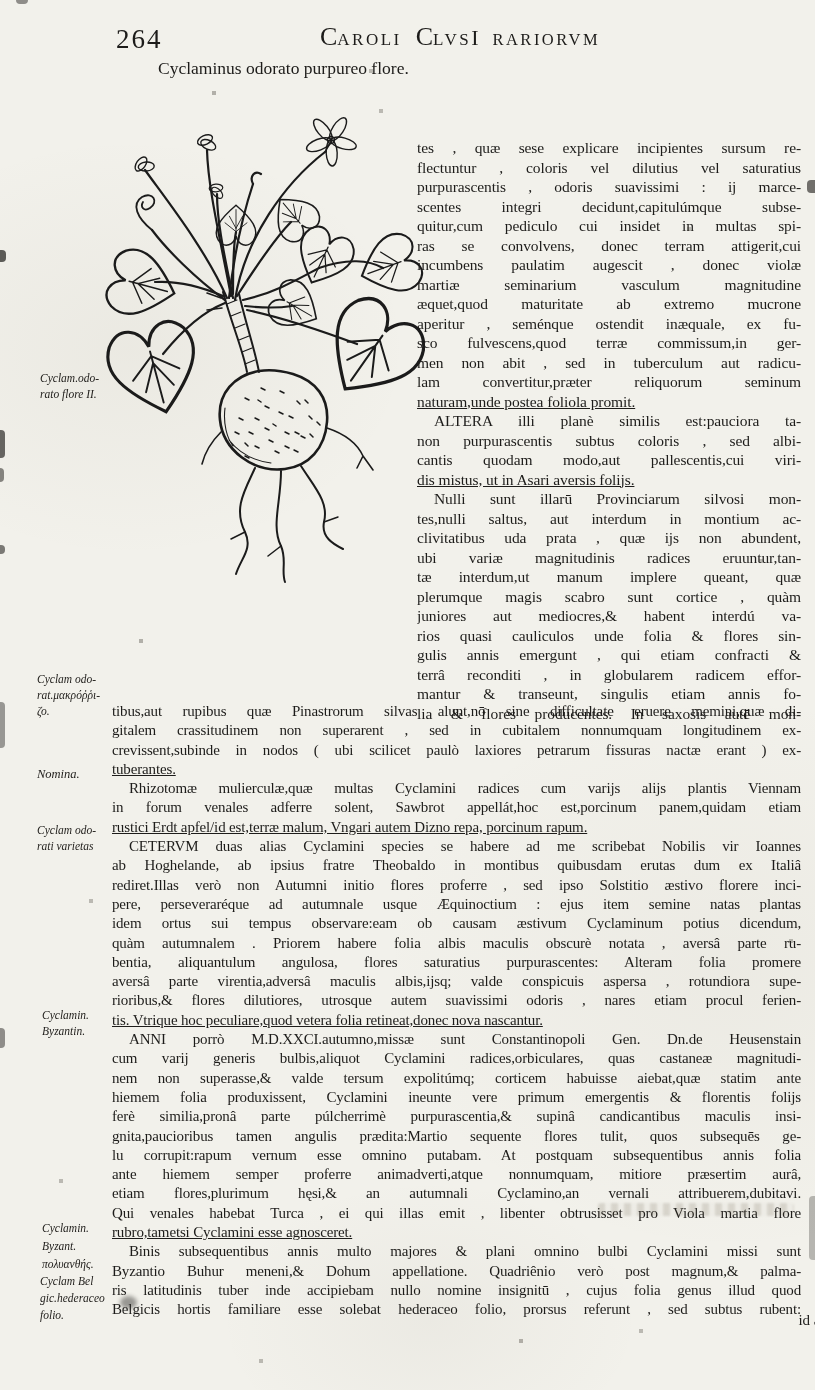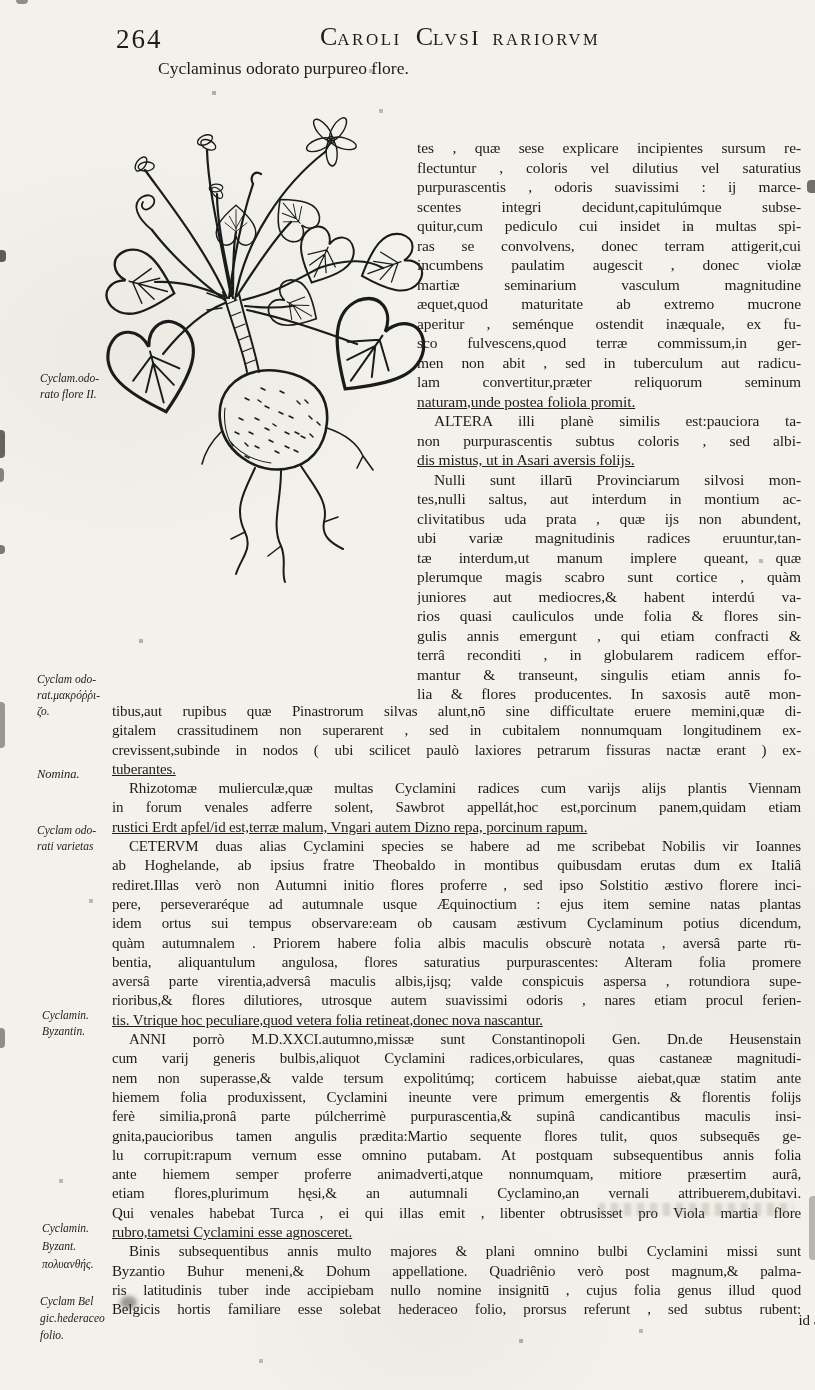--- a/index.html
+++ b/index.html
@@ -34,21 +34,21 @@
   .catchword{position:absolute; right:16px; top:1312px; font-size:15px;}
 
   .margin-note{position:absolute; font-style:italic; font-size:11.5px; line-height:16px;
                width:100px; color:#24221f;}
   .mn1{left:40px; top:370px;}
   .mn2{left:37px; top:671px;}
   .mn3{left:37px; top:766px; font-size:12.5px;}
   .mn4{left:37px; top:822px;}
   .mn5{left:42px; top:1007px;}
   .mn6{left:42px; top:1219px; line-height:18px;}
-  .mn7{left:40px; top:1273px; line-height:17px;margin-top:20px;}
+  .mn7{left:40px; top:1273px; line-height:17px;}
 
   .illustration{position:absolute; left:95px; top:88px;}
   .illustration path,.illustration ellipse,.illustration circle
     {stroke:#1b1b1b; fill:none; stroke-linecap:round;}
 
   
   .artifact{position:absolute; background:#2b2a27;}
   .a1{left:0; top:250px; width:6px; height:12px; opacity:.75; border-radius:0 4px 4px 0;}
   .a2{left:0; top:430px; width:5px; height:28px; opacity:.7; border-radius:0 4px 4px 0;}
   .a3{left:0; top:468px; width:4px; height:14px; opacity:.55; border-radius:0 4px 4px 0;}
@@ -175,20 +175,21 @@
       <div class="rc-line">incumbens paulatim augescit , donec violæ</div>
       <div class="rc-line">martiæ seminarium vasculum magnitudine</div>
       <div class="rc-line">æquet,quod maturitate ab extremo mucrone</div>
       <div class="rc-line">aperitur , seménque ostendit inæquale, ex fu-</div>
       <div class="rc-line">sco fulvescens,quod terræ commissum,in ger-</div>
       <div class="rc-line">men non abit , sed in tuberculum aut radicu-</div>
       <div class="rc-line">lam convertitur,præter reliquorum seminum</div>
       <div class="rc-line line-end">naturam,unde postea foliola promit.</div>
       <div class="rc-line line-indent">ALTERA illi planè similis est:pauciora ta-</div>
       <div class="rc-line">non purpurascentis subtus coloris , sed albi-</div>
+      <div class="rc-line">cantis quodam modo,aut pallescentis,cui viri-</div>
       <div class="rc-line line-end">dis mistus, ut in Asari aversis folijs.</div>
       <div class="rc-line line-indent">Nulli sunt illarū Provinciarum silvosi mon-</div>
       <div class="rc-line">tes,nulli saltus, aut interdum in montium ac-</div>
       <div class="rc-line">clivitatibus uda prata , quæ ijs non abundent,</div>
       <div class="rc-line">ubi variæ magnitudinis radices eruuntur,tan-</div>
       <div class="rc-line">tæ interdum,ut manum implere queant, quæ</div>
       <div class="rc-line">plerumque magis scabro sunt cortice , quàm</div>
       <div class="rc-line">juniores aut mediocres,&amp; habent interdú va-</div>
       <div class="rc-line">rios quasi cauliculos unde folia &amp; flores sin-</div>
       <div class="rc-line">gulis annis emergunt , qui etiam confracti &amp;</div>

